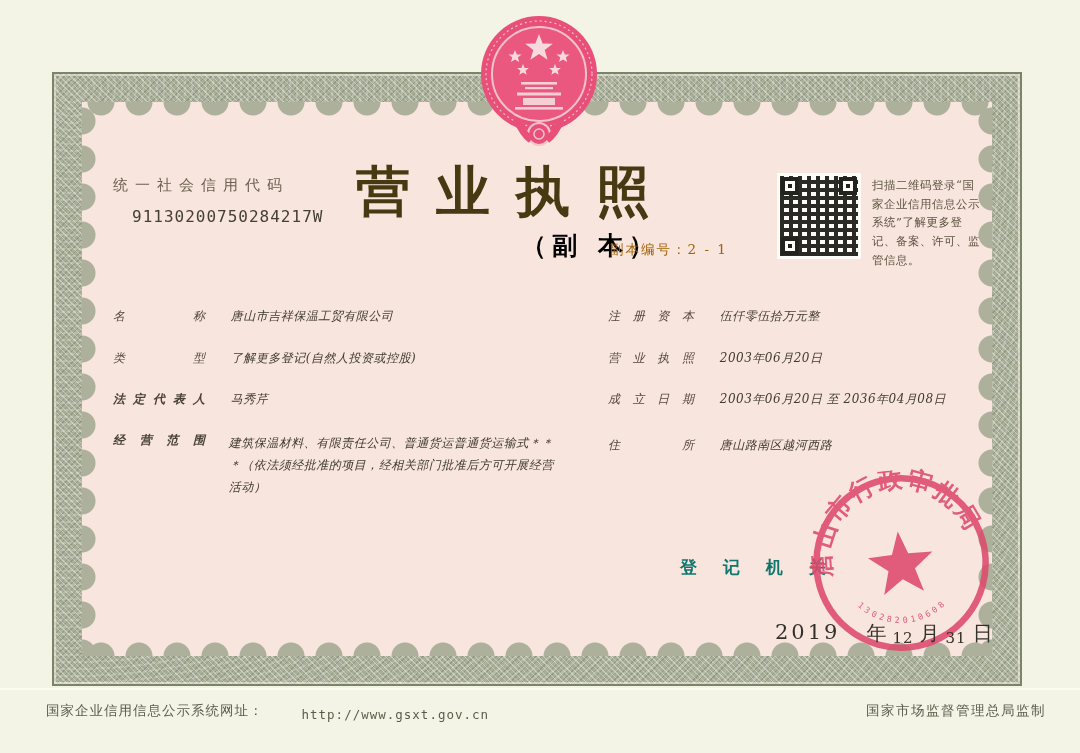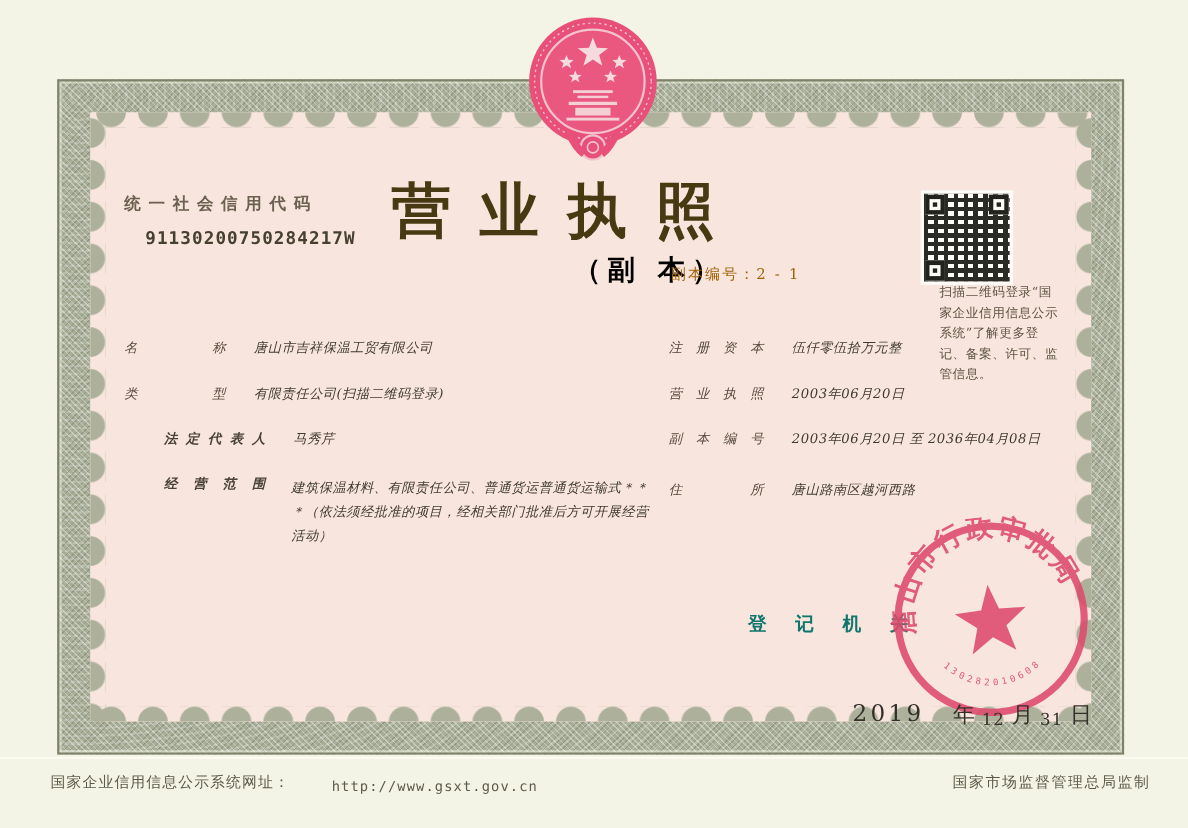--- a/index.html
+++ b/index.html
@@ -33,39 +33,39 @@
       radial-gradient(circle at 0 50%,    #a9ae98 0 13px, rgba(169,174,152,0) 14px),
       radial-gradient(circle at 100% 50%, #a9ae98 0 13px, rgba(169,174,152,0) 14px);
     background-size: 38px 14px, 38px 14px, 14px 38px, 14px 38px;
     background-position: top left, bottom left, left top, right top;
     background-repeat: repeat-x, repeat-x, repeat-y, repeat-y;
     opacity:.95;
   }
   
   .emblem { position:absolute; left:477px; top:12px; width:124px; height:142px; z-index:5; }
   
-  .credit-block { position:absolute; left:113px; top:176px;font-weight:bold; }
+  .credit-block { position:absolute; left:113px; top:176px; }
   .credit-label { font-size:15px; letter-spacing:7px; color:#6b6150; }
   .credit-code  { font-size:16px; margin-top:12px; letter-spacing:1px; color:#45402f; font-family:"DejaVu Sans Mono","Liberation Mono",monospace;margin-left:19px; }
 
   .title {
     position:absolute; left:330px; top:156px; width:440px; text-align:left;
     font-family:"DejaVu Sans","Liberation Sans",sans-serif;
     font-weight:900; font-size:54px; letter-spacing:26px; text-indent:26px;
     color:#473a12;
   }
   .subtitle {
     position:absolute; left:330px; top:229px; width:330px; text-align:right;
     font-size:25px; letter-spacing:6px; color:#000000; font-weight:bold;
   }
   .copy-no {
     position:absolute; left:610px; top:241px; font-size:13.5px; color:#a16207; letter-spacing:2px;
   }
 
-  .qr-block { position:absolute; left:840px; top:176px; display:flex;flex-direction:column; }
+  .qr-block { position:absolute; left:780px; top:176px; display:flex; }
   .qr {
     width:78px; height:80px; position:relative; background:#fdfcf8;
     background-image:
       repeating-linear-gradient(0deg,  #2b2b25 0 4px, transparent 4px 8px),
       repeating-linear-gradient(90deg, #2b2b25 0 4px, rgba(253,252,248,.92) 4px 9px);
     outline:3px solid #fdfcf8;
   }
   .qr .finder { position:absolute; width:18px; height:18px; background:#fdfcf8; border:4px solid #23231e; }
   .qr .finder::after { content:""; position:absolute; inset:3px; background:#23231e; }
   .qr .f-tl { left:1px; top:1px; } .qr .f-tr { right:1px; top:1px; } .qr .f-bl { left:1px; bottom:1px; }
@@ -75,34 +75,34 @@
   }
 
   
   .field { position:absolute; font-size:12px;font-style:italic; }
   .flabel {
     display:inline-block; vertical-align:top; color:#54493b;
     text-align:justify; text-align-last:justify; letter-spacing:0;
   }
   .flabel.w-left  { width:92px; }
   .flabel.w-right { width:86px; }
-  .flabel.bold { font-family:"DejaVu Sans","Liberation Sans",sans-serif; font-weight:bold; color:#4a4236;margin-left:36px; }
+  .flabel.bold { font-family:"DejaVu Sans","Liberation Sans",sans-serif; font-weight:bold; color:#4a4236; }
   .fvalue { display:inline-block; vertical-align:top; margin-left:22px; color:#3f3a31; letter-spacing:.5px; }
   .fvalue.scope { width:330px; line-height:1.85; margin-left:20px; }
 
   .reg-label {
     position:absolute; left:680px; top:556px; font-size:17px; letter-spacing:10px;
     color:#0f766e; font-family:"DejaVu Sans","Liberation Sans",sans-serif; font-weight:bold;
   }
 
   
   .seal { position:absolute; left:808px; top:470px; width:186px; height:186px; opacity:.88; z-index:6; transform:rotate(-6deg); }
 
   
-  .date-line { position:absolute; left:775px; top:620px; display:flex; align-items:flex-start; color:#33302a; z-index:7;margin-top:16px; }
+  .date-line { position:absolute; left:775px; top:620px; display:flex; align-items:flex-start; color:#33302a; z-index:7; }
   .date-line .num-year { font-size:21px; letter-spacing:3px; margin-right:26px; }
   .date-line .cn { font-size:20px; font-family:"DejaVu Sans","Liberation Sans",sans-serif; }
   .date-line .num-small { font-size:15px; transform:translateY(9px); margin:0 6px; letter-spacing:1px; }
 
   
   .footer {
     position:absolute; left:0; bottom:0; width:1080px; height:65px;
     border-top:2px solid #fbfbf0; color:#5d5a48;
   }
   .f-left { position:absolute; left:46px; top:12px; font-size:13.5px; letter-spacing:1px; }
@@ -159,41 +159,41 @@
   </div>
   <div class="qr-caption">扫描二维码登录“国家企业信用信息公示系统”了解更多登记、备案、许可、监管信息。</div>
 </div>
 
 <div class="field" style="left:113px; top:308px;">
   <span class="flabel w-left">名称</span>
   <span class="fvalue">唐山市吉祥保温工贸有限公司</span>
 </div>
 <div class="field" style="left:113px; top:350px;">
   <span class="flabel w-left">类型</span>
-  <span class="fvalue">有限责任公司(扫描二维码登录)</span>
+  <span class="fvalue">了解更多登记(自然人投资或控股)</span>
 </div>
 <div class="field" style="left:113px; top:391px;">
   <span class="flabel w-left bold">法定代表人</span>
   <span class="fvalue">马秀芹</span>
 </div>
 <div class="field" style="left:113px; top:432px;">
   <span class="flabel w-left bold">经营范围</span>
   <span class="fvalue scope">建筑保温材料、有限责任公司、普通货运普通货运输式＊＊＊（依法须经批准的项目，经相关部门批准后方可开展经营活动）</span>
 </div>
 
 <div class="field" style="left:608px; top:308px;">
   <span class="flabel w-right">注册资本</span>
   <span class="fvalue">伍仟零伍拾万元整</span>
 </div>
 <div class="field" style="left:608px; top:350px;">
   <span class="flabel w-right">营业执照</span>
   <span class="fvalue">2003年06月20日</span>
 </div>
 <div class="field" style="left:608px; top:391px;">
-  <span class="flabel w-right">副本编号</span>
+  <span class="flabel w-right">成立日期</span>
   <span class="fvalue">2003年06月20日 至 2036年04月08日</span>
 </div>
 <div class="field" style="left:608px; top:437px;">
   <span class="flabel w-right">住所</span>
   <span class="fvalue">唐山路南区越河西路</span>
 </div>
 
 <div class="reg-label">登 记 机 关</div>
 
 <div class="seal">

